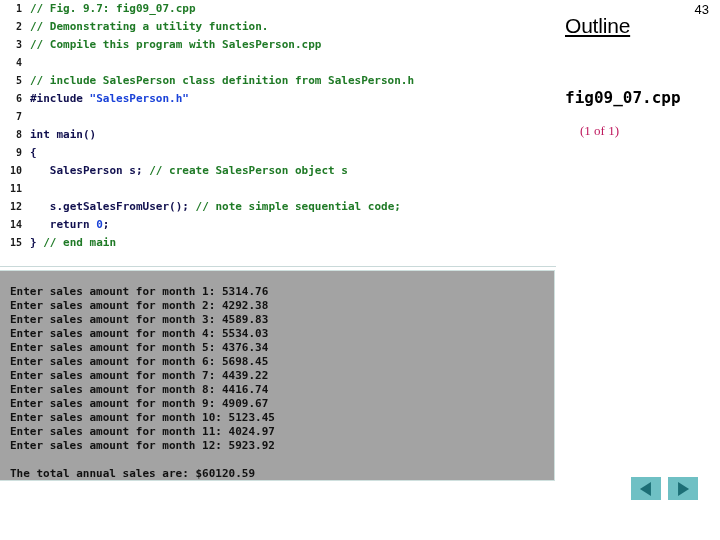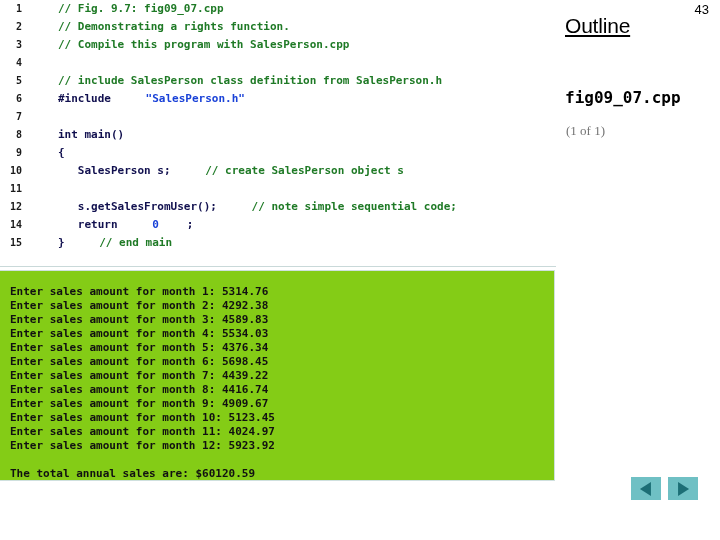--- a/index.html
+++ b/index.html
@@ -36,21 +36,21 @@
   }
   .ln {
     display: inline-block;
     width: 22px;
     text-align: right;
     color: #1a1a1a;
     font-weight: bold;
     font-size: 10px;
     margin-right: 8px;
   }
-  .code-text { color: #11104f; margin-left: 28px; }
+  .code-text { color: #11104f; }
   .cmt  { color: #1f7a26; }
   .str  { color: #1a42d8; }
   .num  { color: #1a42d8; }
   .kw   { color: #11104f; }
   .plain{ color: #11104f; }
 
   #code-divider {
     position: absolute;
     left: 0;
     top: 266px;
@@ -58,21 +58,21 @@
     height: 1px;
     background: #c9d9d9;
   }
 
   #output-panel {
     position: absolute;
     left: 0;
     top: 270px;
     width: 555px;
     height: 211px;
-    background: #84cc16;
+    background: #a3a3a3;
     border: 1px solid #cfe0de;
     border-left: none;
     box-sizing: border-box;
     padding: 14px 0 0 10px;
   }
   .out-line {
     height: 14px;
     line-height: 14px;
     white-space: pre;
     font-family: "DejaVu Sans Mono", "Liberation Mono", monospace;
@@ -112,25 +112,25 @@
     position: absolute;
     left: 9px;
     top: 88px;
     font-family: "DejaVu Sans Mono", "Liberation Mono", monospace;
     font-size: 16px;
     font-weight: bold;
     color: #000000;
   }
   #outline-progress {
     position: absolute;
-    left: 10px;
+    left: 24px;
     top: 123px;
     font-family: "Liberation Serif", serif;
     font-size: 13px;
-    color: #737373;
+    color: #be185d;
   }
 
   
   #nav-buttons {
     position: absolute;
     left: 75px;
     top: 477px;
     width: 90px;
     height: 24px;
   }
@@ -173,21 +173,21 @@
     font-size: 11.5px;
     color: #000000;
     line-height: 15px;
   }
 </style>
 </head>
 <body>
 
 <div id="code-panel">
     <div class="code-line"><span class="ln">1</span><span class="code-text cmt">// Fig. 9.7: fig09_07.cpp</span></div>
-    <div class="code-line"><span class="ln">2</span><span class="code-text cmt">// Demonstrating a rights function.</span></div>
+    <div class="code-line"><span class="ln">2</span><span class="code-text cmt">// Demonstrating a utility function.</span></div>
     <div class="code-line"><span class="ln">3</span><span class="code-text cmt">// Compile this program with SalesPerson.cpp</span></div>
     <div class="code-line"><span class="ln">4</span><span class="code-text plain"></span></div>
     <div class="code-line"><span class="ln">5</span><span class="code-text cmt">// include SalesPerson class definition from SalesPerson.h</span></div>
     <div class="code-line"><span class="ln">6</span><span class="code-text kw">#include </span><span class="code-text str">"SalesPerson.h"</span></div>
     <div class="code-line"><span class="ln">7</span><span class="code-text plain"></span></div>
     <div class="code-line"><span class="ln">8</span><span class="code-text kw">int main()</span></div>
     <div class="code-line"><span class="ln">9</span><span class="code-text plain">{</span></div>
     <div class="code-line"><span class="ln">10</span><span class="code-text plain">   SalesPerson s; </span><span class="code-text cmt">// create SalesPerson object s</span></div>
     <div class="code-line"><span class="ln">11</span><span class="code-text plain"></span></div>
     <div class="code-line"><span class="ln">12</span><span class="code-text plain">   s.getSalesFromUser(); </span><span class="code-text cmt">// note simple sequential code;</span></div>

